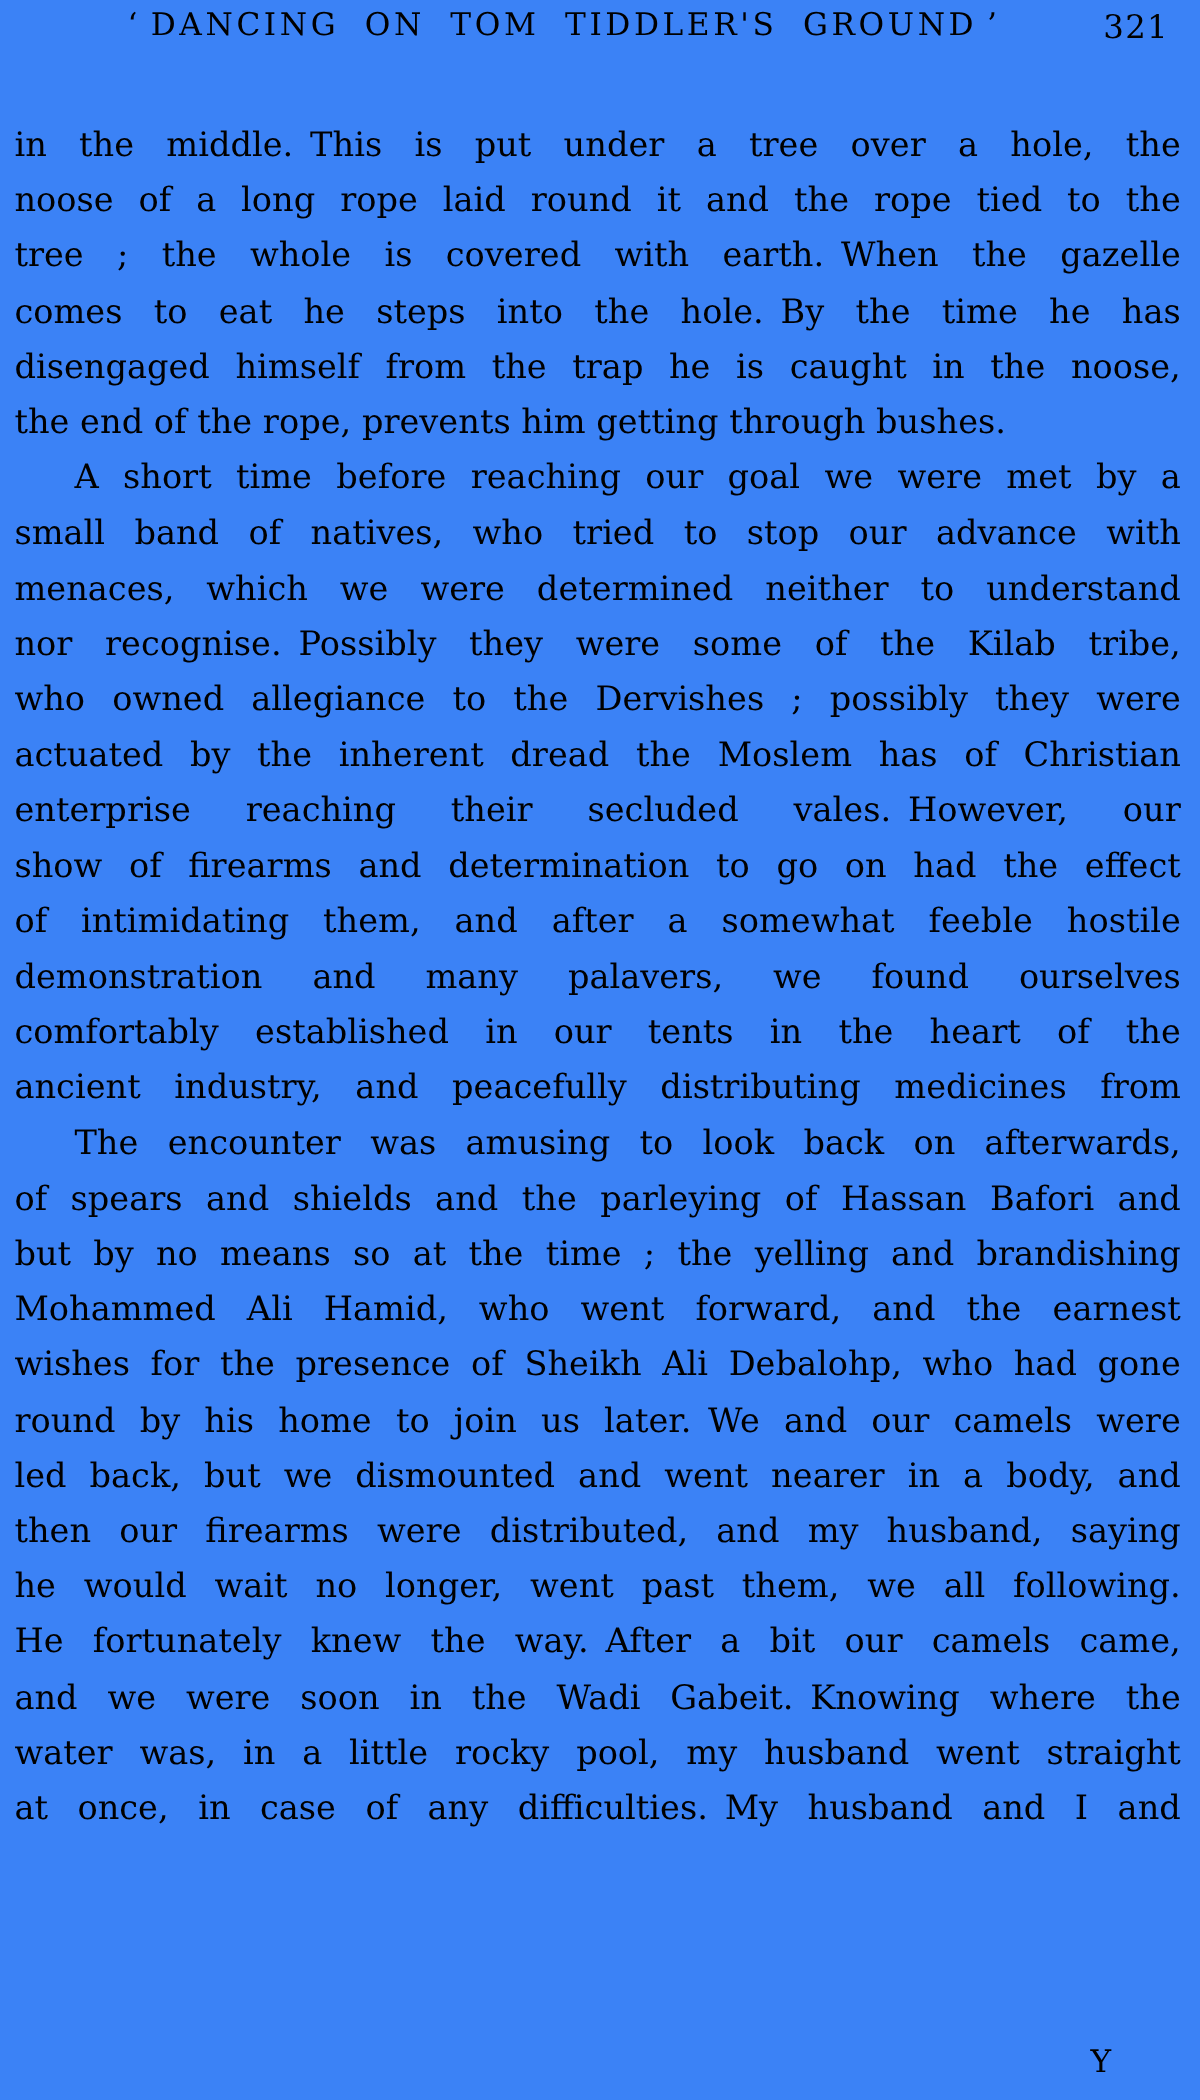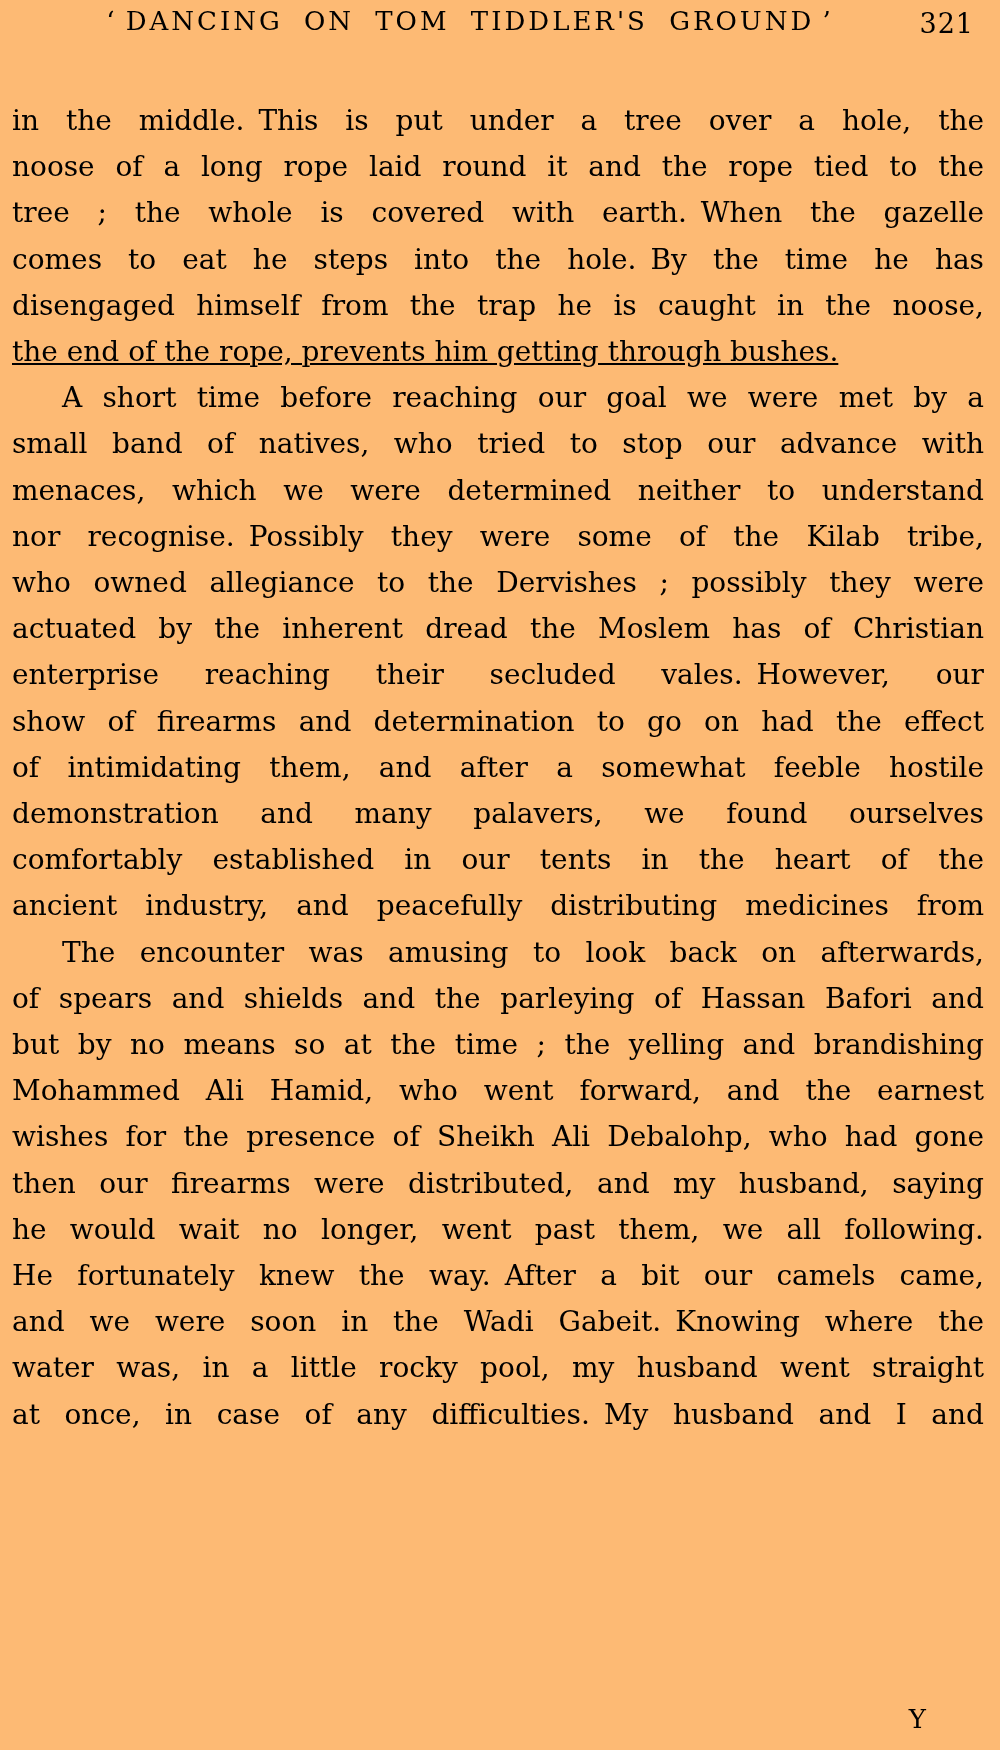--- a/index.html
+++ b/index.html
@@ -4,21 +4,21 @@
 <style>
   html, body {
     margin: 0;
     padding: 0;
     background: #ffffff;
   }
   .page {
     position: relative;
     width: 1000px;
     height: 1750px;
-    background: #fdba74;
+    background: #3b82f6;
     color: #000000;
     font-family: "DejaVu Serif", serif;
     overflow: hidden;
   }
   .running-head {
     position: absolute;
     top: 6px;
     left: 0;
     right: 0;
     height: 44px;
@@ -50,21 +50,20 @@
     line-height: 46.2px;
     text-align: justify;
     text-align-last: justify;
     white-space: normal;
   }
   .line.indent {
     text-indent: 50px;
   }
   .line.last {
     text-align-last: left;
-    text-decoration: underline;
   }
   .signature-mark {
     position: absolute;
     right: 74px;
     bottom: 16px;
     font-size: 26px;
   }
 </style>
 </head>
 <body>
@@ -92,20 +91,22 @@
       <div class="line">show of firearms and determination to go on had the effect</div>
       <div class="line">of intimidating them, and after a somewhat feeble hostile</div>
       <div class="line">demonstration and many palavers, we found ourselves</div>
       <div class="line">comfortably established in our tents in the heart of the</div>
       <div class="line">ancient industry, and peacefully distributing medicines from</div>
       <div class="line indent">The encounter was amusing to look back on afterwards,</div>
       <div class="line">of spears and shields and the parleying of Hassan Bafori and</div>
       <div class="line">but by no means so at the time ; the yelling and brandishing</div>
       <div class="line">Mohammed Ali Hamid, who went forward, and the earnest</div>
       <div class="line">wishes for the presence of Sheikh Ali Debalohp, who had gone</div>
+      <div class="line">round by his home to join us later. We and our camels were</div>
+      <div class="line">led back, but we dismounted and went nearer in a body, and</div>
       <div class="line">then our firearms were distributed, and my husband, saying</div>
       <div class="line">he would wait no longer, went past them, we all following.</div>
       <div class="line">He fortunately knew the way. After a bit our camels came,</div>
       <div class="line">and we were soon in the Wadi Gabeit. Knowing where the</div>
       <div class="line">water was, in a little rocky pool, my husband went straight</div>
       <div class="line">at once, in case of any difficulties. My husband and I and</div>
     </div>
 
   <div class="signature-mark">Y</div>
 </div>

